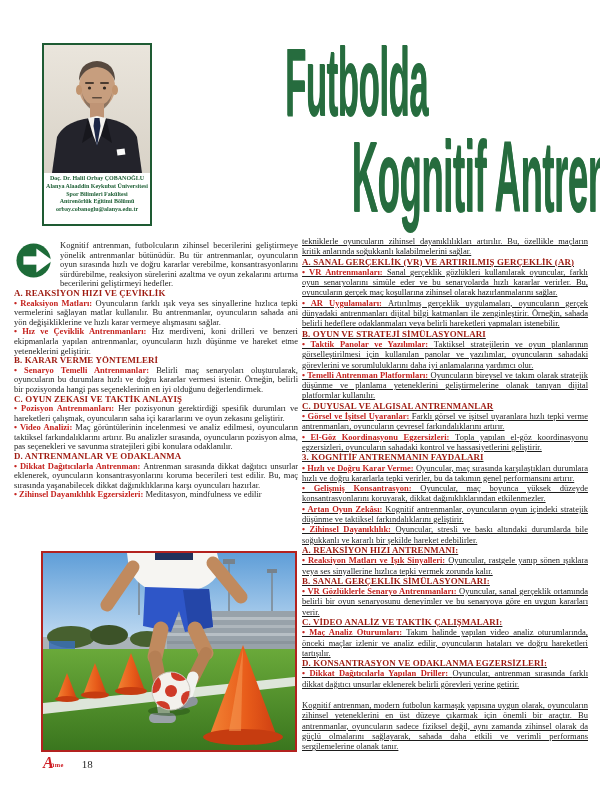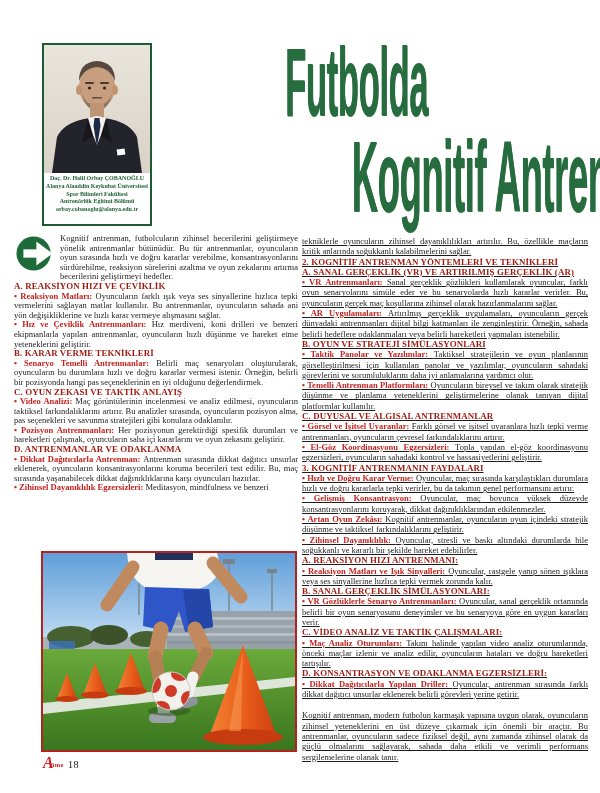--- a/index.html
+++ b/index.html
@@ -31,21 +31,21 @@
   }
   .author-card svg{display:block;width:100%;height:128px;}
   .author-caption{
     padding:2px 1px 0 1px;text-align:center;color:#1d5f35;font-weight:bold;
     font-size:6px;line-height:7.8px;
   }
   .author-caption div{white-space:nowrap;overflow:hidden;}
 
   
   .col{position:absolute;text-align:justify;color:#1d1d1d;font-size:8.5px;}
-  #col-left{left:14px;top:234px;width:284px;line-height:9.6px;}
+  #col-left{left:14px;top:241px;width:284px;line-height:9.6px;}
   #col-right{left:302px;top:236px;width:286px;line-height:10.3px;text-decoration:underline;}
   .col p{margin:0;}
   .col p.heading,.col p.subheading{
     color:#9e1a10;font-weight:bold;font-size:8.9px;text-align:left;
     letter-spacing:0.1px;
   }
   .lead{color:#c5231f;font-weight:bold;}
   .para-gap{margin-top:11px !important;}
 
   
@@ -62,21 +62,21 @@
   
   .footer{position:absolute;left:43px;top:754px;height:16px;}
   .logo-a{
     color:#cf2027;font-weight:bold;font-style:italic;font-size:16px;
     font-family:"Liberation Serif", serif;letter-spacing:-1px;
   }
   .logo-rest{
     color:#cf2027;font-weight:bold;font-size:6.5px;letter-spacing:0.4px;
     position:relative;top:-1px;left:-2px;
   }
-  .page-num{color:#2a2a2a;font-size:11px;margin-left:2px;}
+  .page-num{color:#2a2a2a;font-size:11px;margin-left:16px;}
 </style>
 </head>
 <body>
 
 <div class="title-wrap" id="title-line1">
   <span class="title-text">Futbolda</span>
 </div>
 <div class="title-wrap" id="title-line2">
   <span class="title-text">Kognitif Antrenman</span>
 </div>
@@ -128,35 +128,34 @@
         <circle cx="19" cy="20" r="18.5" fill="#1d6b38"></circle>
         <rect x="8" y="15.5" width="17" height="9" fill="#ffffff"></rect>
         <polygon points="22,7 39.5,20 22,33" fill="#ffffff"></polygon>
       </svg>
     </span><span>Kognitif antrenman, futbolcuların zihinsel becerilerini geliştirmeye yönelik antrenmanlar bütünüdür. Bu tür antrenmanlar, oyuncuların oyun sırasında hızlı ve doğru kararlar verebilme, konsantrasyonlarını sürdürebilme, reaksiyon sürelerini azaltma ve oyun zekalarını artırma becerilerini geliştirmeyi hedefler.</span>
   </p>
   <div>
       <p class="subheading">A. REAKSİYON HIZI VE ÇEVİKLİK</p>
       <p class="bullet"><span class="lead">• Reaksiyon Matları: </span><span>Oyuncuların farklı ışık veya ses sinyallerine hızlıca tepki vermelerini sağlayan matlar kullanılır. Bu antrenmanlar, oyuncuların sahada ani yön değişikliklerine ve hızlı karar vermeye alışmasını sağlar.</span></p>
       <p class="bullet"><span class="lead">• Hız ve Çeviklik Antrenmanları: </span><span>Hız merdiveni, koni drilleri ve benzeri ekipmanlarla yapılan antrenmanlar, oyuncuların hızlı düşünme ve hareket etme yeteneklerini geliştirir.</span></p>
-      <p class="subheading">B. KARAR VERME TEKNİKLERİ</p>
+      <p class="subheading">B. KARAR VERME YÖNTEMLERİ</p>
       <p class="bullet"><span class="lead">• Senaryo Temelli Antrenmanlar: </span><span>Belirli maç senaryoları oluşturularak, oyuncuların bu durumlara hızlı ve doğru kararlar vermesi istenir. Örneğin, belirli bir pozisyonda hangi pas seçeneklerinin en iyi olduğunu değerlendirmek.</span></p>
       <p class="subheading">C. OYUN ZEKASI VE TAKTİK ANLAYIŞ</p>
+      <p class="bullet"><span class="lead">• Pozisyon Antrenmanları: </span><span>Her pozisyonun gerektirdiği spesifik durumları ve hareketleri çalışmak, oyuncuların saha içi kararlarını ve oyun zekasını geliştirir.</span></p>
       <p class="bullet"><span class="lead">• Video Analizi: </span><span>Maç görüntülerinin incelenmesi ve analiz edilmesi, oyuncuların taktiksel farkındalıklarını artırır. Bu analizler sırasında, oyuncuların pozisyon alma, pas seçenekleri ve savunma stratejileri gibi konulara odaklanılır.</span></p>
-      <p class="bullet"><span class="lead">• Pozisyon Antrenmanları: </span><span>Her pozisyonun gerektirdiği spesifik durumları ve hareketleri çalışmak, oyuncuların saha içi kararlarını ve oyun zekasını geliştirir.</span></p>
       <p class="subheading">D. ANTRENMANLAR VE ODAKLANMA</p>
       <p class="bullet"><span class="lead">• Dikkat Dağıtıcılarla Antrenman: </span><span>Antrenman sırasında dikkat dağıtıcı unsurlar eklenerek, oyuncuların konsantrasyonlarını koruma becerileri test edilir. Bu, maç sırasında yaşanabilecek dikkat dağınıklıklarına karşı oyuncuları hazırlar.</span></p>
-      <p class="bullet"><span class="lead">• Zihinsel Dayanıklılık Egzersizleri: </span><span>Meditasyon, mindfulness ve benzeri</span></p>
+      <p class="bullet"><span class="lead">• Zihinsel Dayanıklılık Egzersizleri: </span><span>Meditasyon, mindfulness ve edilir</span></p>
     </div>
 </div>
 
 <div class="col" id="col-right">
   <div>
       <p class="para">tekniklerle oyuncuların zihinsel dayanıklılıkları artırılır. Bu, özellikle maçların kritik anlarında soğukkanlı kalabilmelerini sağlar.</p>
-      <p class="heading">2. KOGNİTİF ANTRENMAN YÖNTEMLERİ VE TEKNİKLERİ</p>
       <p class="subheading">A. SANAL GERÇEKLİK (VR) VE ARTIRILMIŞ GERÇEKLİK (AR)</p>
       <p class="bullet"><span class="lead">• VR Antrenmanları: </span><span>Sanal gerçeklik gözlükleri kullanılarak oyuncular, farklı oyun senaryolarını simüle eder ve bu senaryolarda hızlı kararlar verirler. Bu, oyuncuların gerçek maç koşullarına zihinsel olarak hazırlanmalarını sağlar.</span></p>
       <p class="bullet"><span class="lead">• AR Uygulamaları: </span><span>Artırılmış gerçeklik uygulamaları, oyuncuların gerçek dünyadaki antrenmanları dijital bilgi katmanları ile zenginleştirir. Örneğin, sahada belirli hedeflere odaklanmaları veya belirli hareketleri yapmaları istenebilir.</span></p>
       <p class="subheading">B. OYUN VE STRATEJİ SİMÜLASYONLARI</p>
       <p class="bullet"><span class="lead">• Taktik Panolar ve Yazılımlar: </span><span>Taktiksel stratejilerin ve oyun planlarının görselleştirilmesi için kullanılan panolar ve yazılımlar, oyuncuların sahadaki görevlerini ve sorumluluklarını daha iyi anlamalarına yardımcı olur.</span></p>
       <p class="bullet"><span class="lead">• Temelli Antrenman Platformları: </span><span>Oyuncuların bireysel ve takım olarak stratejik düşünme ve planlama yeteneklerini geliştirmelerine olanak tanıyan dijital platformlar kullanılır.</span></p>
       <p class="subheading">C. DUYUSAL VE ALGISAL ANTRENMANLAR</p>
       <p class="bullet"><span class="lead">• Görsel ve İşitsel Uyaranlar: </span><span>Farklı görsel ve işitsel uyaranlara hızlı tepki verme antrenmanları, oyuncuların çevresel farkındalıklarını artırır.</span></p>
       <p class="bullet"><span class="lead">• El-Göz Koordinasyonu Egzersizleri: </span><span>Topla yapılan el-göz koordinasyonu egzersizleri, oyuncuların sahadaki kontrol ve hassasiyetlerini geliştirir.</span></p>
       <p class="heading">3. KOGNİTİF ANTRENMANIN FAYDALARI</p>

